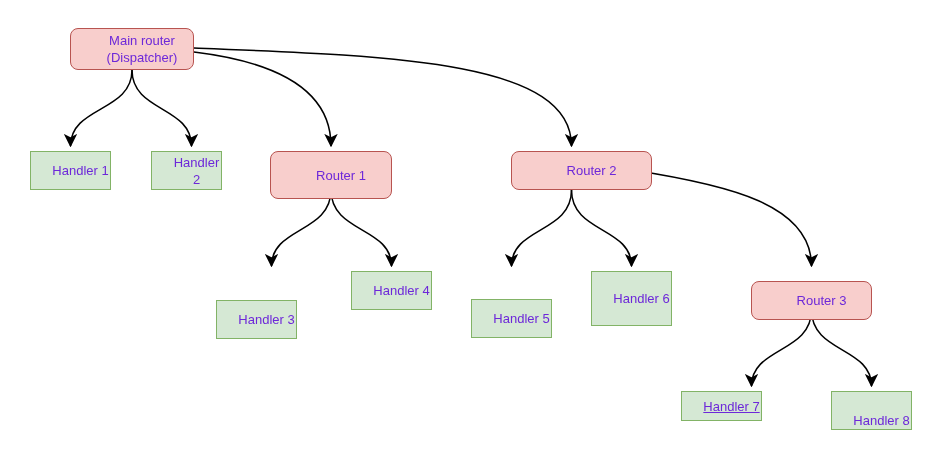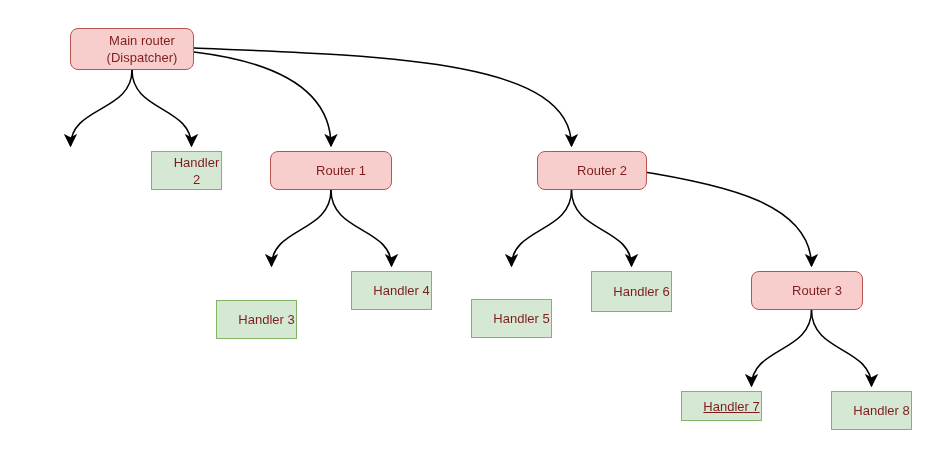--- a/index.html
+++ b/index.html
@@ -29,47 +29,47 @@
   }
   .node {
     position: absolute;
     box-sizing: border-box;
     display: flex;
     align-items: center;
     justify-content: center;
     text-align: center;
     font-size: 13px;
     line-height: 17px;
-    color: #7f1d1d;
+    color: #6d28d9;
     white-space: pre-line;
     padding-left: 20px;
   }
   .node.router {
     background: #f8cecc;
     border: 1.5px solid #b85450;
     border-radius: 8px;
   }
   .node.handler {
     background: #d5e8d4;
     border: 1.5px solid #82b366;
     border-radius: 0;
   }
   
   .n-main     { left: 70px;  top: 28px;  width: 124px; height: 42px; }
   .n-handler1 { left: 30px;  top: 151px; width: 81px;  height: 39px; }
   .n-handler2 { left: 151px; top: 151px; width: 71px;  height: 39px; }
-  .n-router1  { left: 270px; top: 151px; width: 122px; height: 39px; }
-  .n-router2  { left: 511px; top: 151px; width: 110px; height: 39px; margin-left: 26px; }
+  .n-router1  { left: 270px; top: 151px; width: 122px; height: 48px; }
+  .n-router2  { left: 511px; top: 151px; width: 141px; height: 39px; }
   .n-handler3 { left: 216px; top: 271px; width: 81px;  height: 39px; margin-top: 29px; }
   .n-handler4 { left: 351px; top: 271px; width: 81px;  height: 39px; }
   .n-handler5 { left: 471px; top: 271px; width: 81px;  height: 39px; margin-top: 28px; }
-  .n-handler6 { left: 591px; top: 271px; width: 81px;  height: 41px; }
-  .n-router3  { left: 751px; top: 271px; width: 112px; height: 39px; }
+  .n-handler6 { left: 591px; top: 271px; width: 81px;  height: 55px; }
+  .n-router3  { left: 751px; top: 281px; width: 121px; height: 39px; }
   .n-handler7 { left: 681px; top: 391px; width: 81px;  height: 30px; text-decoration: underline; }
-  .n-handler8 { left: 831px; top: 391px; width: 81px;  height: 39px; }
+  .n-handler8 { left: 831px; top: 391px; width: 81px;  height: 39px; align-items: flex-end; }
 </style>
 </head>
 <body>
 
 <div class="canvas">
 
   <svg class="edges-layer" width="941" height="461" viewBox="0 0 941 461" xmlns="http://www.w3.org/2000/svg">
     <defs>
       <marker id="arrow" viewBox="0 0 10 10" refX="9" refY="5" markerWidth="9" markerHeight="9" orient="auto">
         <path d="M0,0 L10,5 L0,10 L2.5,5 Z" fill="#000000"></path>
@@ -90,20 +90,23 @@
 
     <path class="edge" d="M811.5,310 C811.5,353 751.5,347 751.5,386" marker-end="url(#arrow)"></path>
     <path class="edge" d="M811.5,310 C811.5,353 871.5,347 871.5,386" marker-end="url(#arrow)"></path>
   </svg>
 
   <div class="node router n-main">
     <span>Main router
 (Dispatcher)</span>
   </div>
 
+  <div class="node handler n-handler1">
+    <span>Handler 1</span>
+  </div>
   <div class="node handler n-handler2">
     <span>Handler 2</span>
   </div>
 
   <div class="node router n-router1">
     <span>Router 1</span>
   </div>
   <div class="node router n-router2">
     <span>Router 2</span>
   </div>

